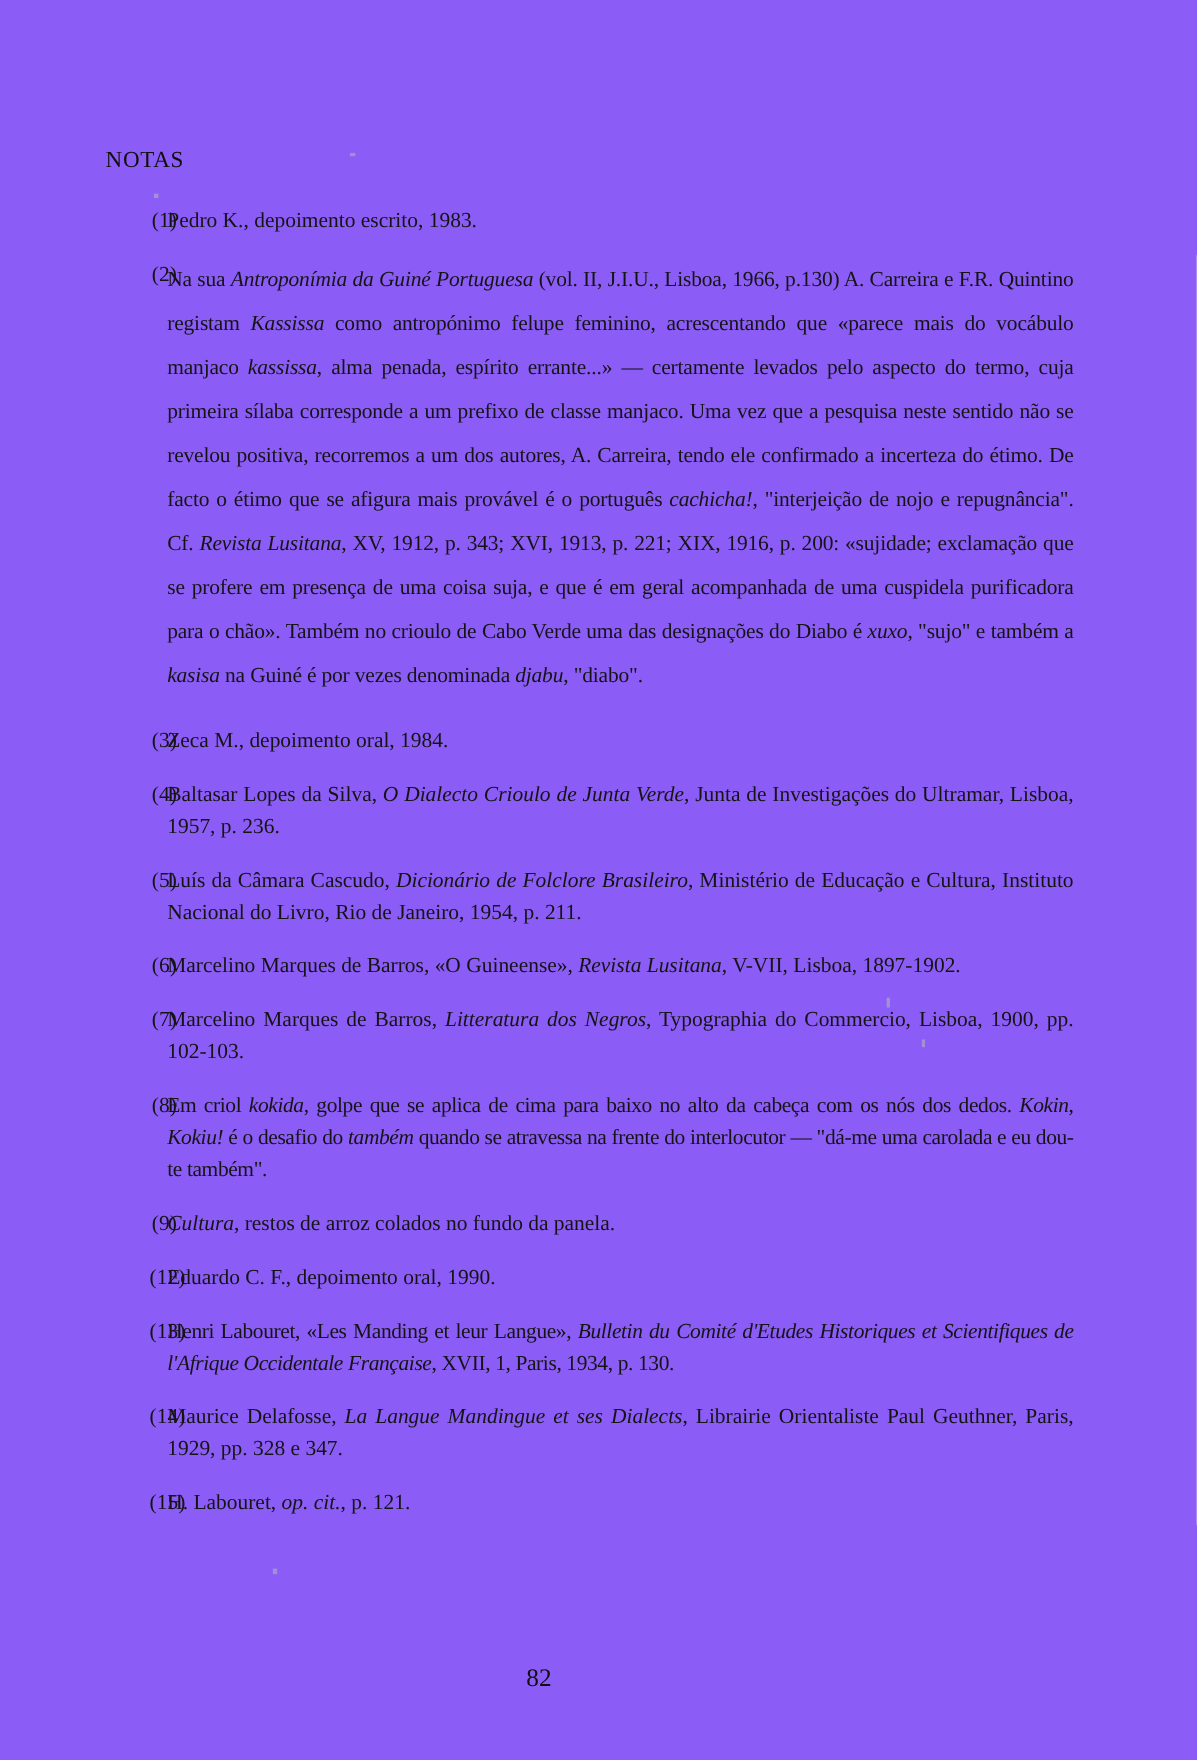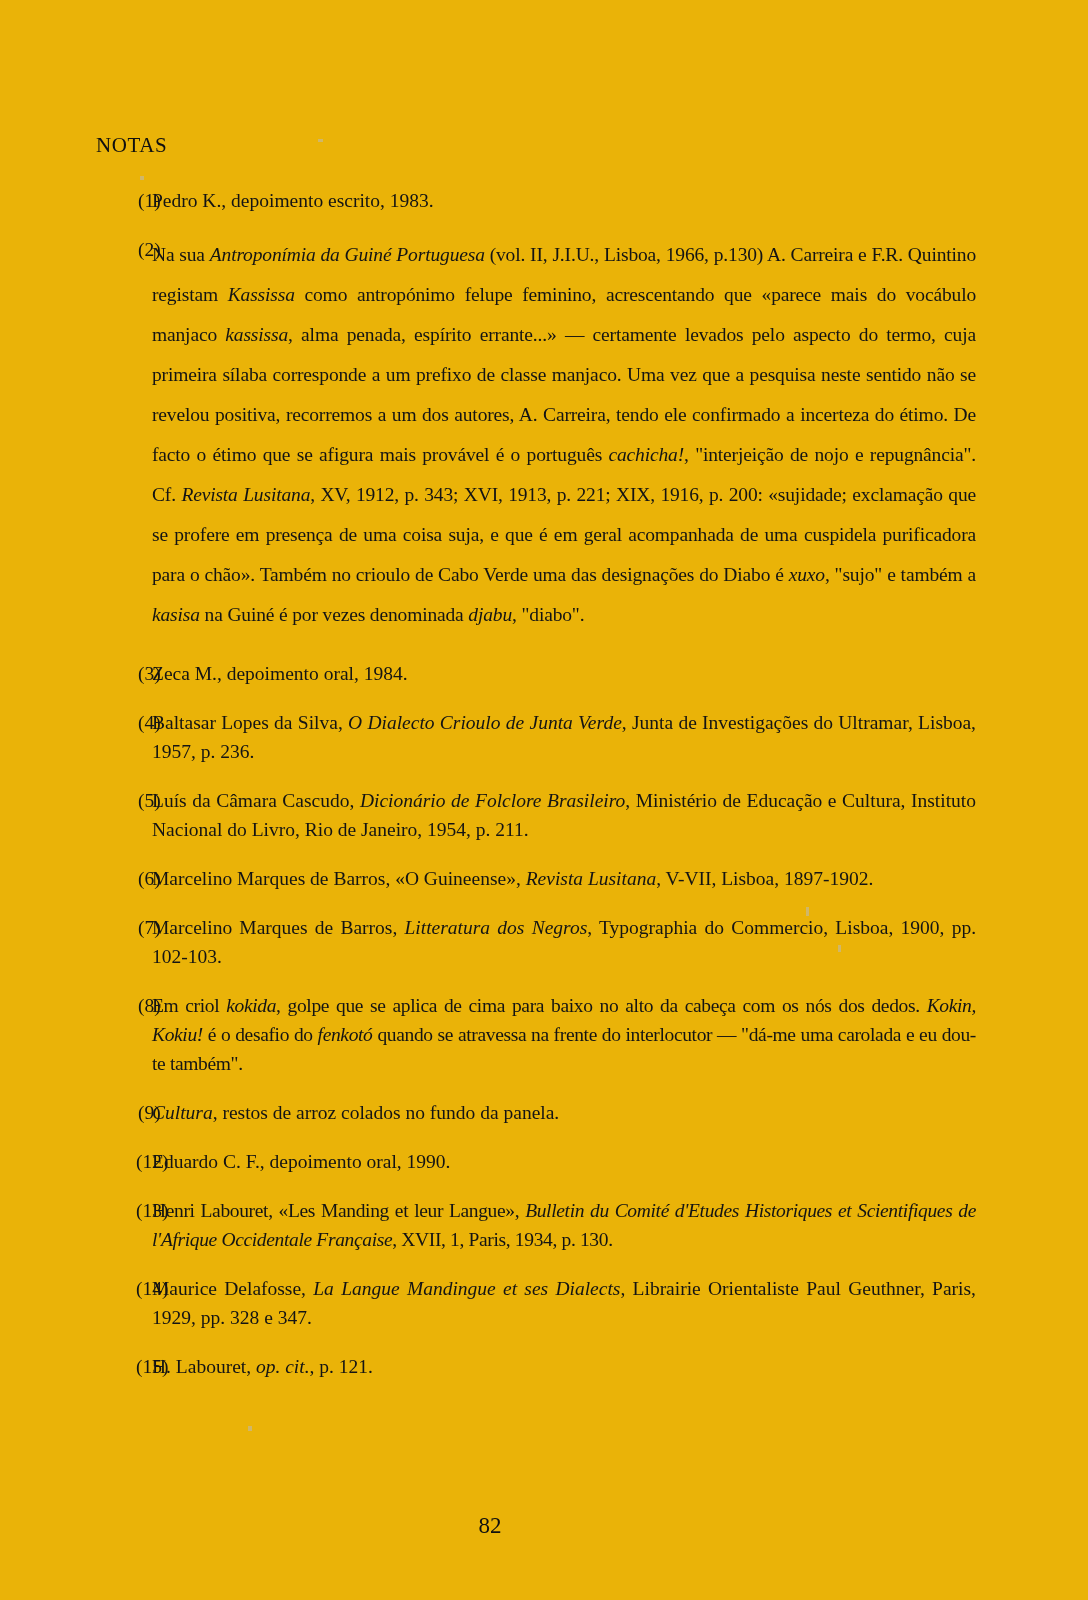--- a/index.html
+++ b/index.html
@@ -14,21 +14,21 @@
     color: #141414;
     position: relative;
     overflow: hidden;
   }
   .page {
     position: absolute;
     left: 0;
     top: 0;
     width: 1088px;
     height: 1600px;
-    background: #eab308;
+    background: #8b5cf6;
   }
   .heading {
     position: absolute;
     left: 96px;
     top: 133px;
     font-size: 21px;
     letter-spacing: 0.6px;
     font-weight: 400;
     color: #101010;
   }
@@ -118,21 +118,21 @@
       <div class="note">
         <div class="note-num">(6)</div>
         <div class="note-body">Marcelino Marques de Barros, «O Guineense», <i>Revista Lusitana</i>, V-VII, Lisboa, 1897-1902.</div>
       </div>
       <div class="note">
         <div class="note-num">(7)</div>
         <div class="note-body">Marcelino Marques de Barros, <i>Litteratura dos Negros</i>, Typographia do Commercio, Lisboa, 1900, pp. 102-103.</div>
       </div>
       <div class="note vtight">
         <div class="note-num">(8)</div>
-        <div class="note-body">Em criol <i>kokida</i>, golpe que se aplica de cima para baixo no alto da cabeça com os nós dos dedos. <i>Kokin, Kokiu!</i> é o desafio do <i>fenkotó</i> quando se atravessa na frente do interlocutor — "dá-me uma carolada e eu dou-te também".</div>
+        <div class="note-body">Em criol <i>kokida</i>, golpe que se aplica de cima para baixo no alto da cabeça com os nós dos dedos. <i>Kokin, Kokiu!</i> é o desafio do <i>também</i> quando se atravessa na frente do interlocutor — "dá-me uma carolada e eu dou-te também".</div>
       </div>
       <div class="note">
         <div class="note-num">(9)</div>
         <div class="note-body"><i>Cultura</i>, restos de arroz colados no fundo da panela.</div>
       </div>
       <div class="note">
         <div class="note-num wide">(12)</div>
         <div class="note-body">Eduardo C. F., depoimento oral, 1990.</div>
       </div>
       <div class="note vtight">

